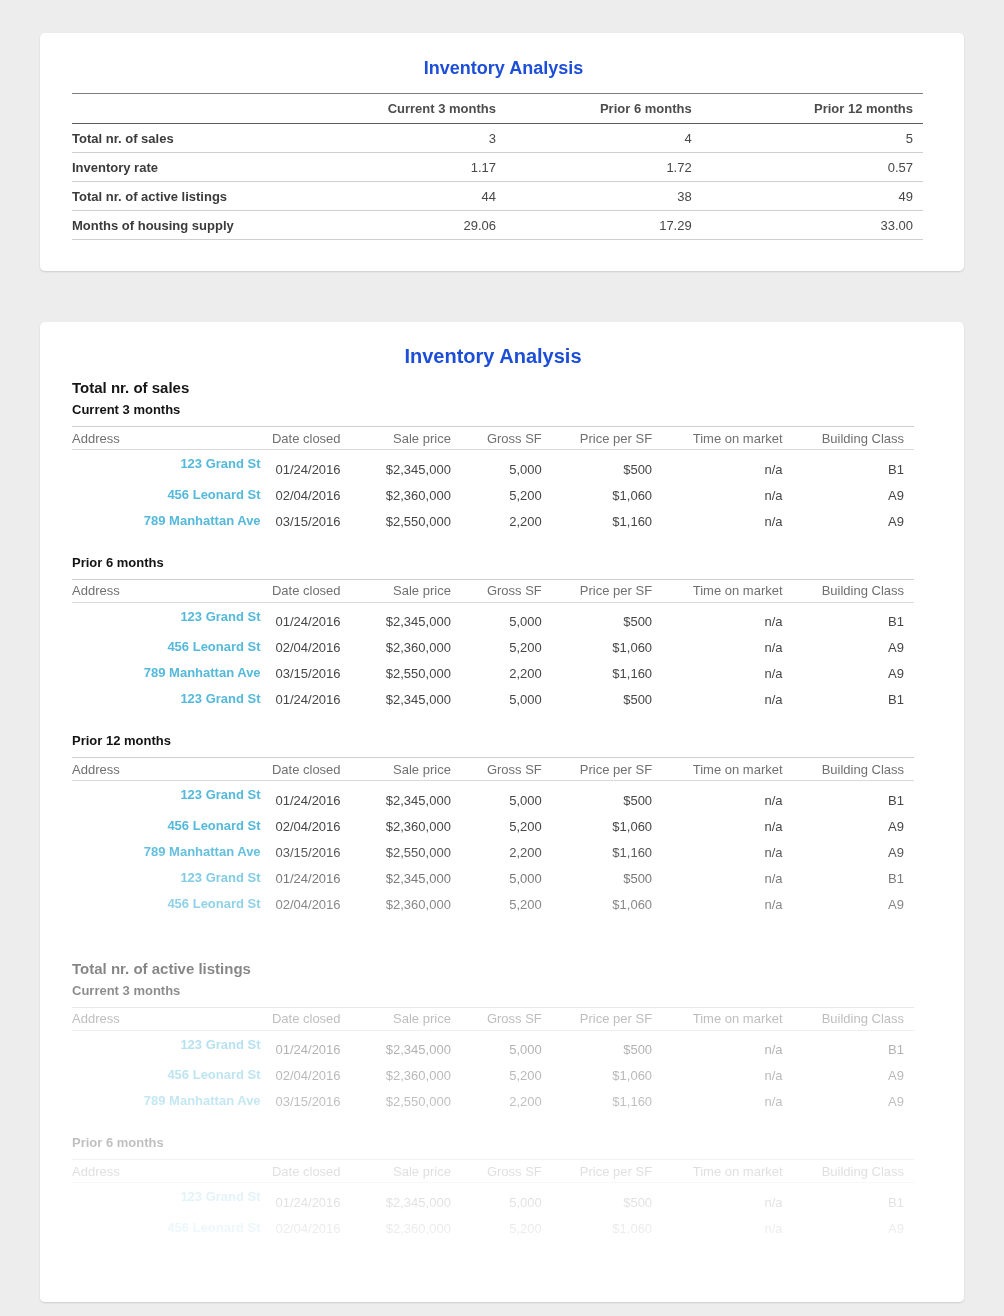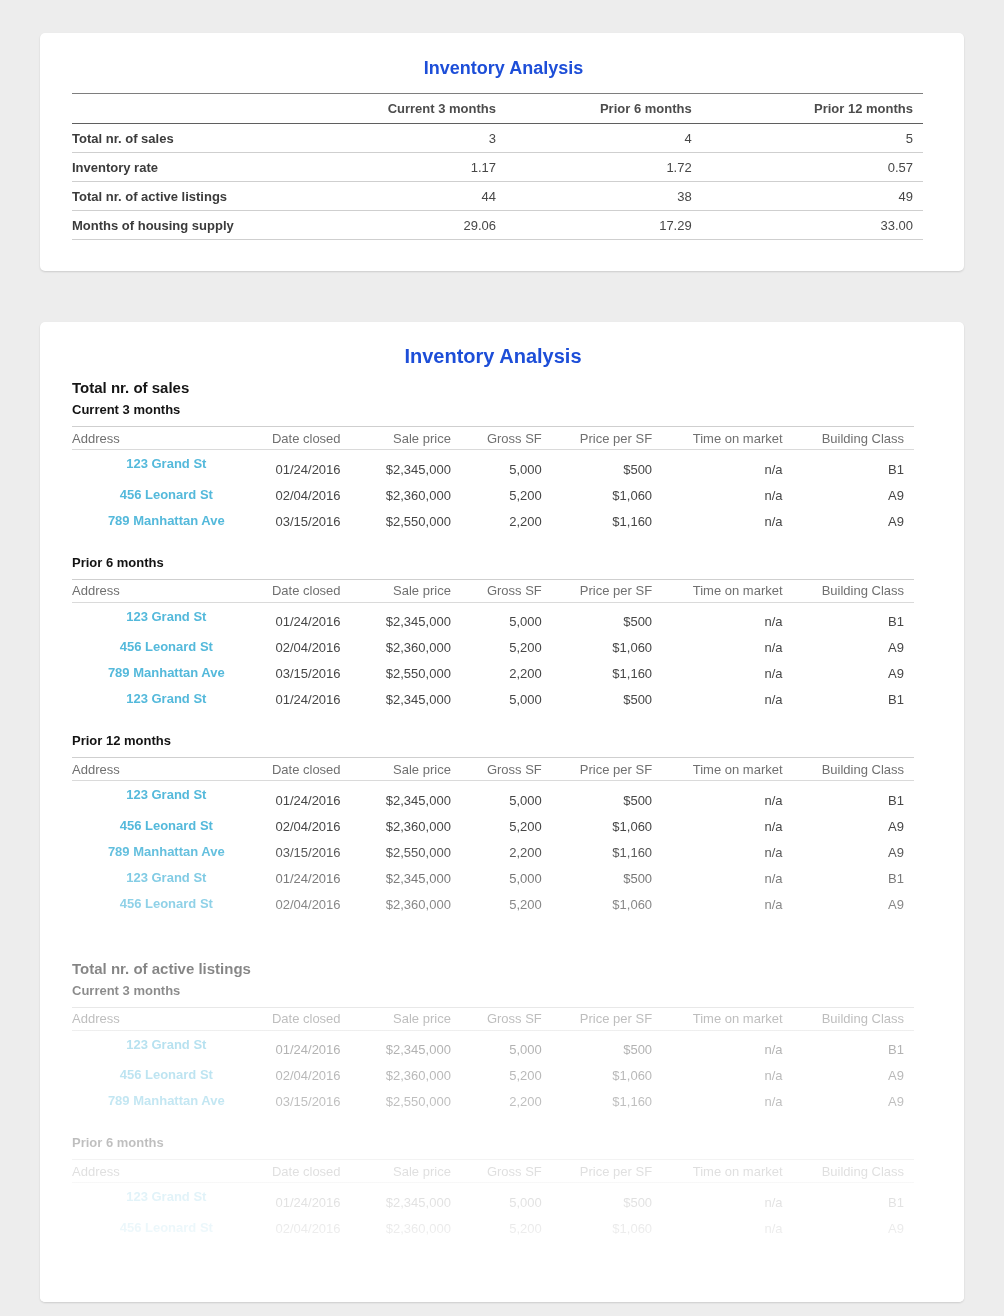--- a/index.html
+++ b/index.html
@@ -57,21 +57,21 @@
   }
   .detail-table thead th.addr { text-align: left; }
   .detail-table thead th:last-child { padding-right: 10px; }
   .detail-table tbody tr { height: 26px; }
   .detail-table tbody tr:first-child { height: 31px; }
   .detail-table tbody td {
     font-size: 13px; color: #474747; text-align: right;
     vertical-align: bottom; padding: 0 0 4px 0; white-space: nowrap;
   }
   .detail-table tbody td:last-child { padding-right: 10px; }
-  .detail-table tbody td.addr { text-align: center; vertical-align: top; padding: 6px 0 0 0; }
+  .detail-table tbody td.addr { text-align: right; vertical-align: top; padding: 6px 0 0 0; }
   .addr-link { color: var(--link, #54b9db); font-weight: bold; text-decoration: none; cursor: pointer; }
 
   
   .fade-overlay {
     position: absolute; left: 0; right: 0; top: 515px; bottom: 0;
     pointer-events: none;
     background: linear-gradient(to bottom,
       rgba(255,255,255,0)    0%,
       rgba(255,255,255,0.30) 10%,
       rgba(255,255,255,0.46) 25%,

